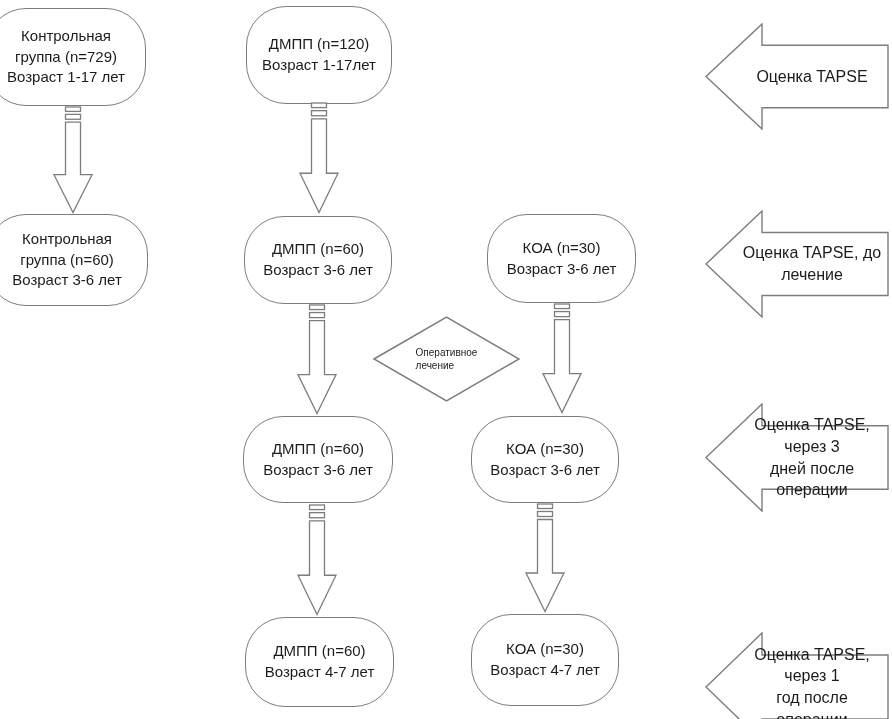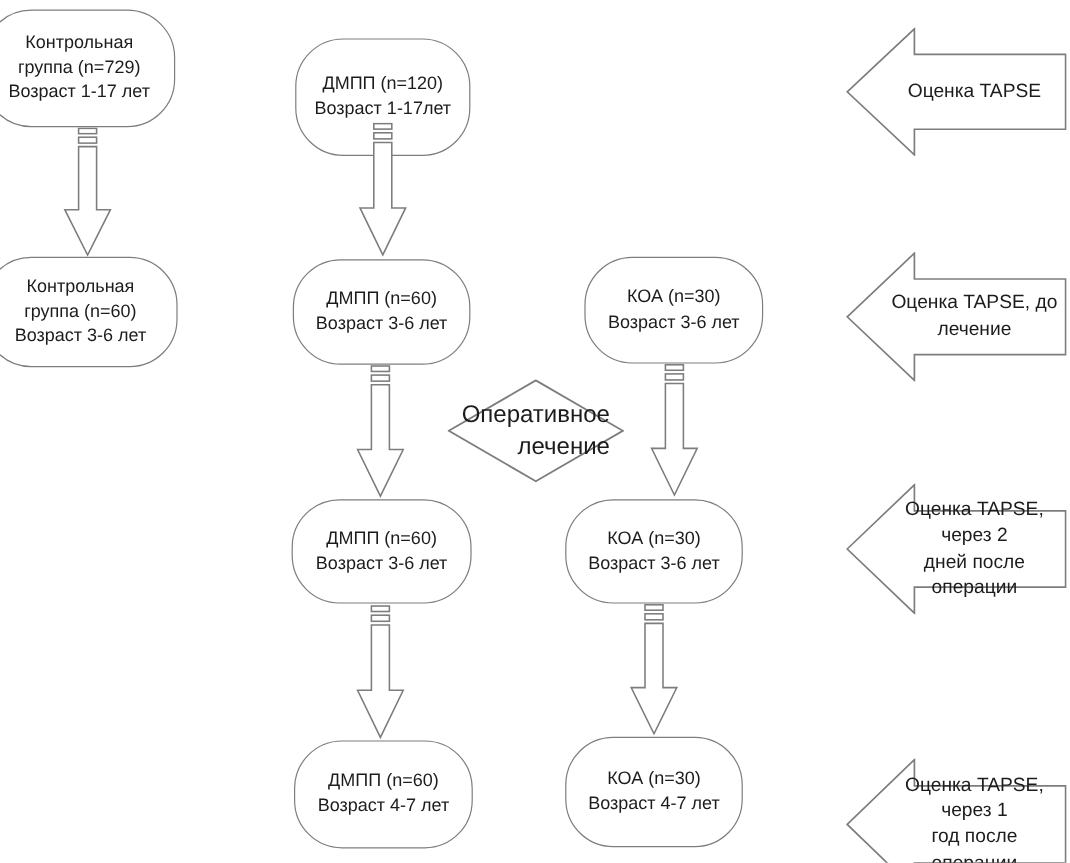--- a/index.html
+++ b/index.html
@@ -28,21 +28,21 @@
 
   
   .connector { position: absolute; }
 
   
   .diamond { position: absolute; left: 373px; top: 316px; width: 147px; height: 86px; }
   .diamond svg { position: absolute; inset: 0; width: 100%; height: 100%; }
   .diamond .label {
     position: absolute; inset: 0;
     display: flex; align-items: center; justify-content: center;
-    text-align: right; font-size: 20px; line-height: 1.3;
+    text-align: left; font-size: 10px; line-height: 1.3;
     white-space: pre-line;
   }
 
   
   .stage-arrow { position: absolute; left: 705px; width: 184px; }
   .stage-arrow svg { position: absolute; inset: 0; width: 100%; height: 100%; }
   .stage-arrow .label {
     position: relative; height: 100%;
     display: flex; align-items: center; justify-content: center;
     padding-left: 34px; padding-right: 4px;
@@ -53,21 +53,21 @@
 </style>
 </head>
 <body>
 
 <div class="canvas">
 
   <div class="node" style="left:-14px; top:8px; width:160px; height:98px;">Контрольная
 группа (n=729)
 Возраст 1-17 лет</div>
 
-  <div class="node" style="left:246px; top:32px; width:146px; height:98px;">ДМПП (n=120)
+  <div class="node" style="left:246px; top:6px; width:146px; height:98px;">ДМПП (n=120)
 Возраст 1-17лет</div>
 
   <div class="node" style="left:-14px; top:214px; width:162px; height:92px;">Контрольная
 группа (n=60)
 Возраст 3-6 лет</div>
 
   <div class="node" style="left:244px; top:216px; width:148px; height:88px;">ДМПП (n=60)
 Возраст 3-6 лет</div>
 
   <div class="node" style="left:487px; top:214px; width:149px; height:89px;">КОА (n=30)
@@ -141,21 +141,21 @@
       <path d="M1,54 L57,1 L57,22.5 L183,22.5 L183,85.5 L57,85.5 L57,107 Z" fill="#ffffff" stroke="#7d7d7d" stroke-width="1.4"></path>
     </svg>
     <div class="label">Оценка TAPSE, до
 лечение</div>
   </div>
 
   <div class="stage-arrow" style="top:403px; height:109px;">
     <svg viewBox="0 0 184 108" preserveAspectRatio="none">
       <path d="M1,54 L57,1 L57,22.5 L183,22.5 L183,85.5 L57,85.5 L57,107 Z" fill="#ffffff" stroke="#7d7d7d" stroke-width="1.4"></path>
     </svg>
-    <div class="label">Оценка TAPSE, через 2
+    <div class="label">Оценка TAPSE, через 3
 дней после операции</div>
   </div>
 
   <div class="stage-arrow" style="top:632px; height:110px;">
     <svg viewBox="0 0 184 108" preserveAspectRatio="none">
       <path d="M1,54 L57,1 L57,22.5 L183,22.5 L183,85.5 L57,85.5 L57,107 Z" fill="#ffffff" stroke="#7d7d7d" stroke-width="1.4"></path>
     </svg>
     <div class="label">Оценка TAPSE, через 1
 год после операции</div>
   </div>

